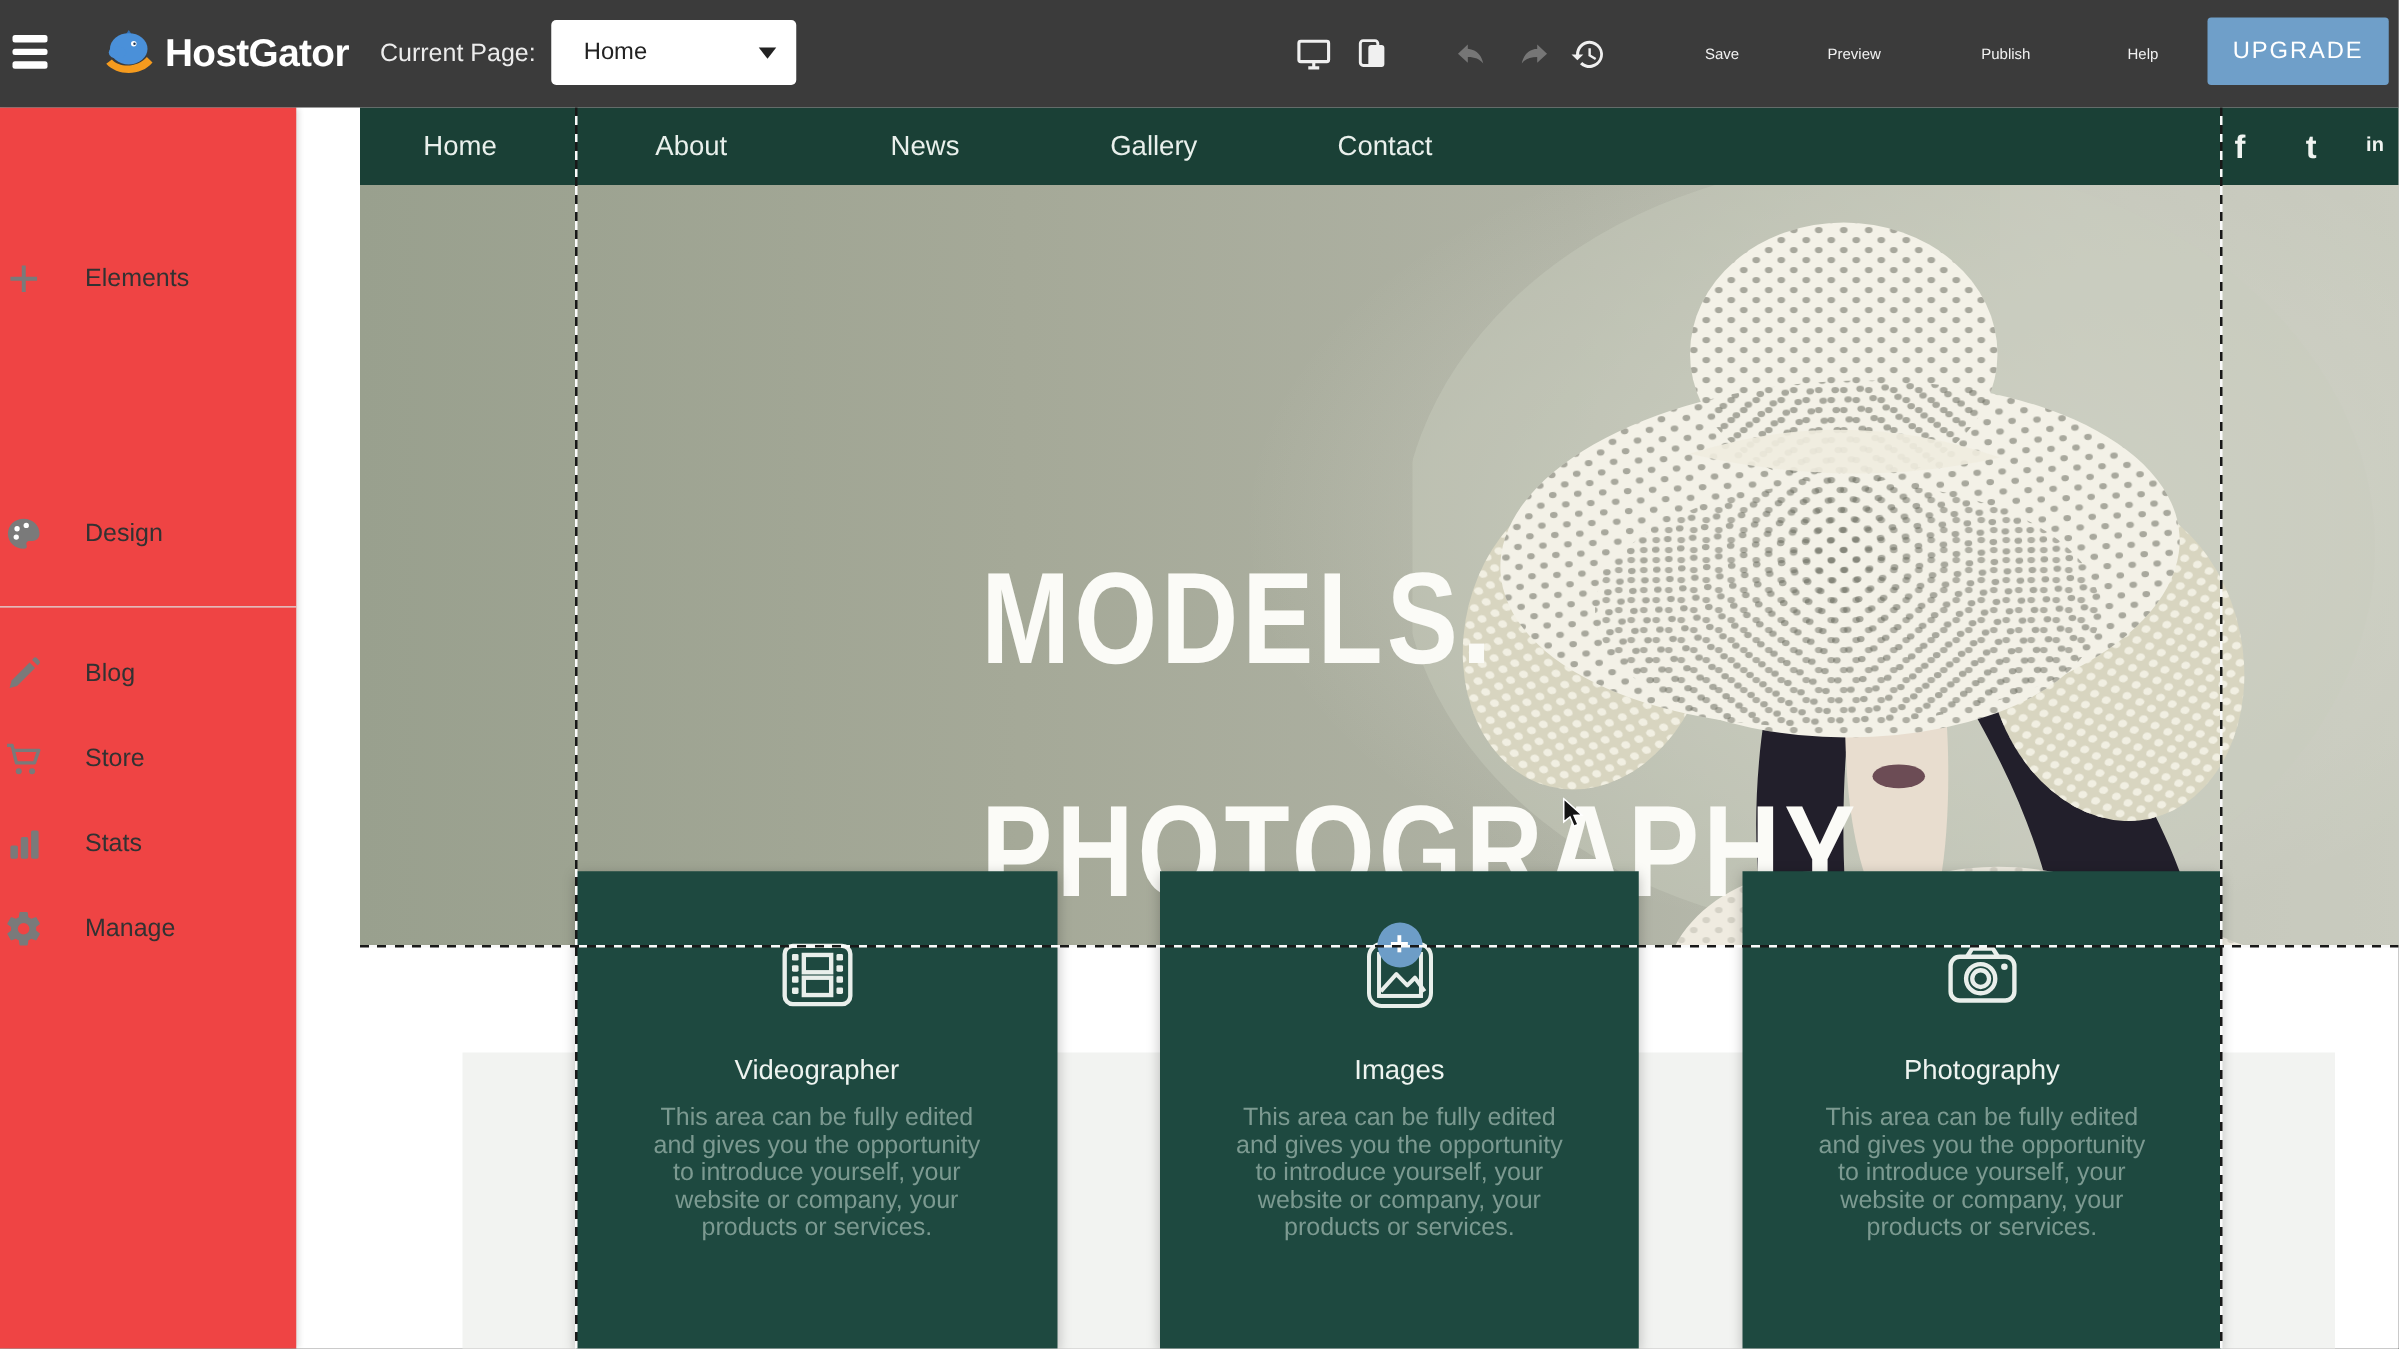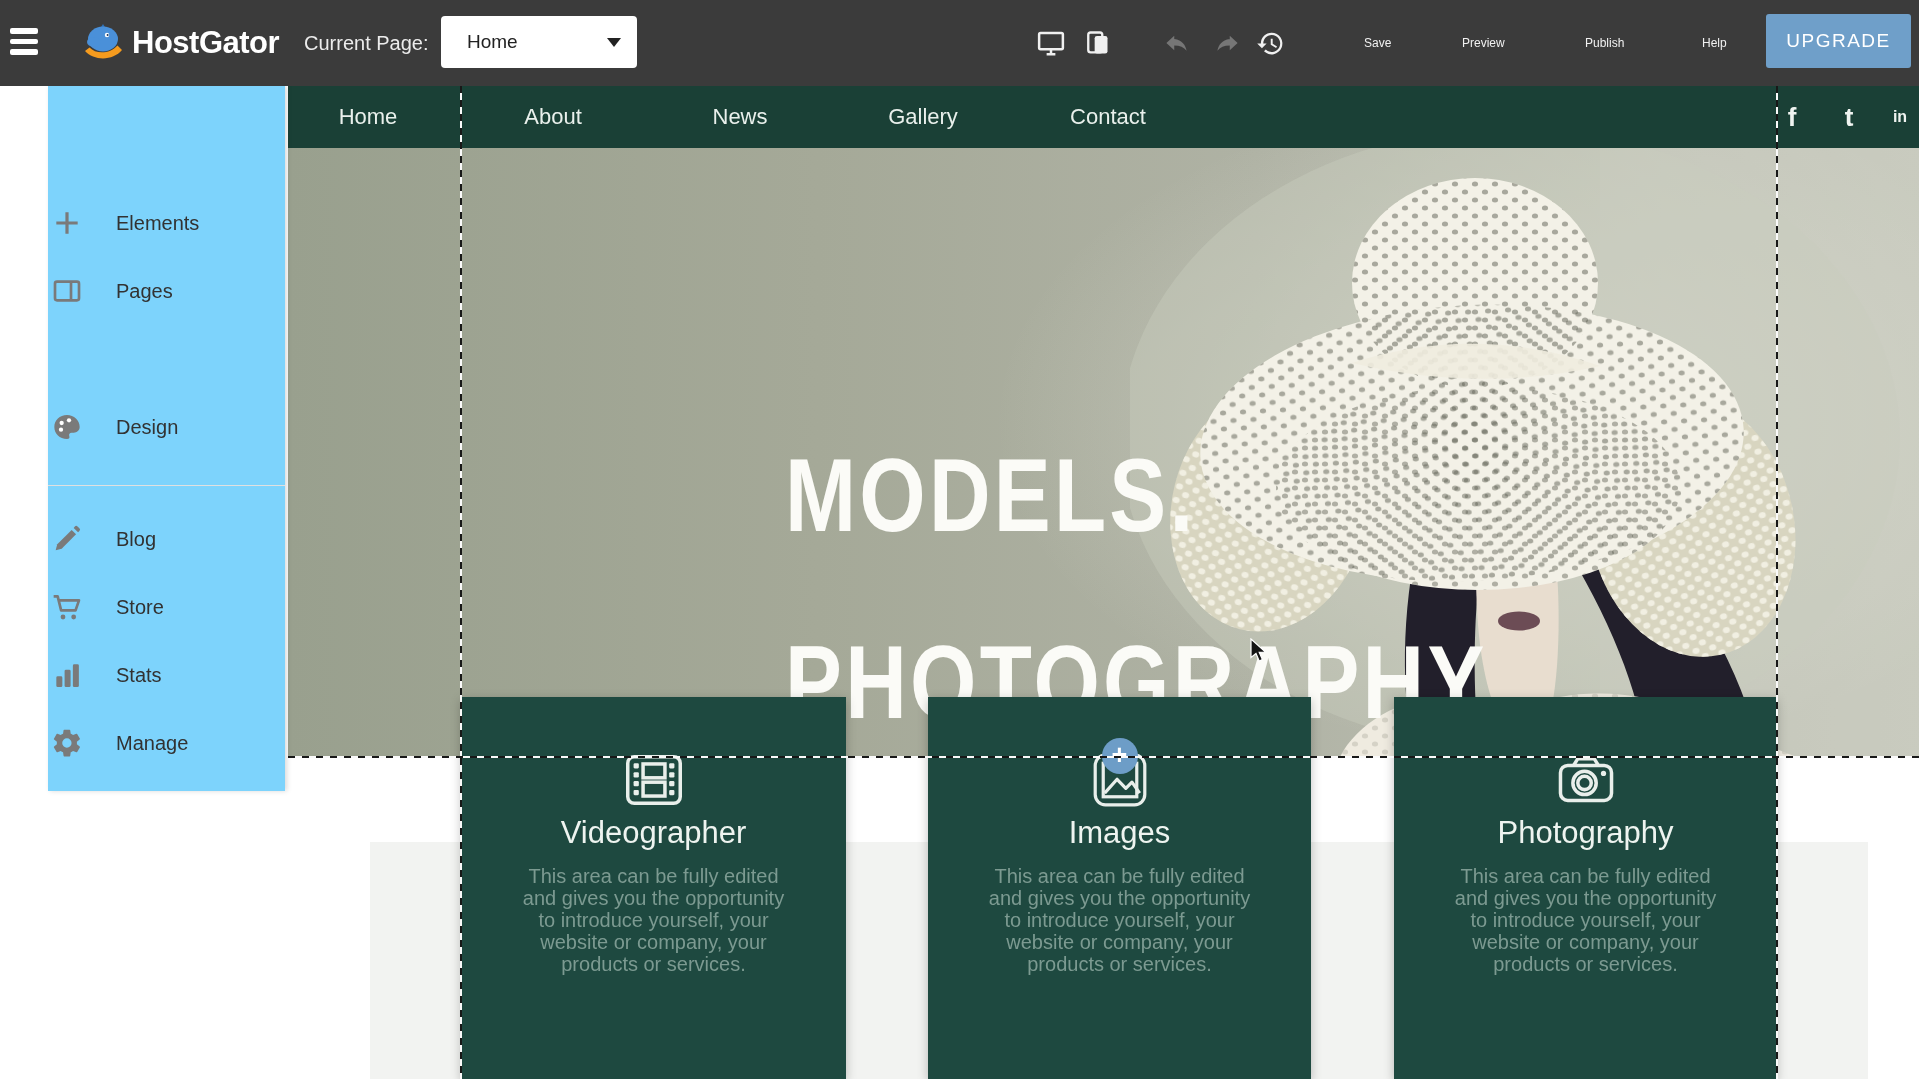--- a/index.html
+++ b/index.html
@@ -18,22 +18,22 @@
                display:flex;align-items:center;cursor:pointer;}
   .page-select .val{margin-left:26px;font-size:19px;color:#222;}
   .page-select .caret{position:absolute;right:16px;top:22px;width:0;height:0;
                border-left:7px solid transparent;border-right:7px solid transparent;border-top:9px solid #222;}
   .tb-icon{position:absolute;top:0;height:86px;display:flex;align-items:center;justify-content:center;cursor:pointer;}
   .tb-text{position:absolute;top:0;line-height:86px;color:#f1f1f1;font-size:12px;cursor:pointer;margin-left:32px;}
   .upgrade{position:absolute;left:1766px;top:14px;width:145px;height:54px;background:#6f9fc9;border-radius:3px;
            color:#fff;font-size:19px;letter-spacing:1.5px;display:flex;align-items:center;justify-content:center;cursor:pointer;}
 
   
-  .sidebar{position:absolute;left:0;top:86px;width:237px;height:705px;background:#7dd3fc;z-index:20;
-           box-shadow:2px 0 5px rgba(0,0,0,0.15);margin-left:48px;}
+  .sidebar{position:absolute;left:0;top:86px;width:237px;height:993px;background:#ef4444;z-index:20;
+           box-shadow:2px 0 5px rgba(0,0,0,0.15);}
   .side-item{position:absolute;left:0;width:237px;height:48px;cursor:pointer;}
   .side-item .sicon{position:absolute;left:3px;top:8px;width:32px;height:32px;}
   .side-item .slabel{position:absolute;left:68px;top:0;line-height:48px;font-size:20px;color:#323232;}
   .side-divider{position:absolute;left:0;top:399px;width:237px;height:1px;background:#e0e0e0;}
 
   
   .canvas{position:absolute;left:237px;top:86px;width:1682px;height:993px;background:#fff;}
   .site-nav{position:absolute;left:288px;top:86px;width:1631px;height:62px;background:#1a4036;z-index:4;}
   .nav-item{position:absolute;top:0;line-height:62px;color:#e9f0ec;font-size:22px;transform:translateX(-50%);cursor:pointer;}
   .social{position:absolute;top:0;line-height:62px;color:#f0f4f1;font-weight:bold;transform:translateX(-50%);cursor:pointer;}
@@ -42,21 +42,21 @@
   .hero-shine{position:absolute;left:700px;top:0;width:931px;height:609px;
         background:radial-gradient(ellipse at 60% 45%, rgba(235,235,225,0.5) 0%, rgba(235,235,225,0) 70%);}
   .headline{position:absolute;left:497px;color:#fbfbf7;font-weight:bold;font-size:104px;letter-spacing:4px;
         transform:scaleX(0.82);transform-origin:0 0;white-space:nowrap;z-index:3;cursor:text;}
   .gray-band{position:absolute;left:370px;top:842px;width:1498px;height:237px;background:#f2f3f1;z-index:2;}
 
   
   .card{position:absolute;top:697px;height:382px;background:#1e4940;z-index:5;cursor:pointer;
         box-shadow:0 3px 10px rgba(0,0,0,0.25);}
   .card .cicon{position:relative;margin:48px auto 0;width:70px;height:70px;}
-  .card .ctitle{text-align:center;color:#eef4f0;font-size:31px;cursor:text;}
+  .card .ctitle{margin-top:28px;text-align:center;color:#eef4f0;font-size:22px;cursor:text;}
   .card .cbody{margin:14px auto 0;width:276px;text-align:center;color:#7c9a91;font-size:20px;line-height:22px;cursor:text;}
   .badge{position:absolute;left:50%;top:-7px;margin-left:-18px;width:36px;height:36px;border-radius:50%;
          background:#6d9dc7;color:#fff;font-size:27px;font-weight:bold;line-height:34px;text-align:center;cursor:pointer;}
 
   
   .dash-v{position:absolute;width:2px;z-index:8;
           background:repeating-linear-gradient(180deg,#181818 0 7px,#fafafa 7px 14px);}
   .dash-h{position:absolute;height:2px;z-index:8;
           background:repeating-linear-gradient(90deg,#181818 0 7px,#fafafa 7px 14px);}
   .cursor{position:absolute;left:1250px;top:638px;z-index:40;}
@@ -66,28 +66,20 @@
 
 <div class="stage">
 
   <aside class="sidebar">
     <div class="side-item" style="top:113px">
       <span class="sicon">
         <svg width="32" height="32" viewBox="0 0 24 24">
             <path d="M12 4v16M4 12h16" stroke="#7a7a7a" stroke-width="2.4" fill="none"></path>
           </svg></span>
       <span class="slabel">Elements</span>
-    </div>
-    <div class="side-item" style="top:181px">
-      <span class="sicon">
-        <svg width="32" height="32" viewBox="0 0 24 24">
-            <rect x="3" y="5" width="18" height="14" rx="1.5" stroke="#7a7a7a" stroke-width="2" fill="none"></rect>
-            <line x1="15" y1="5" x2="15" y2="19" stroke="#7a7a7a" stroke-width="2"></line>
-          </svg></span>
-      <span class="slabel">Pages</span>
     </div>
     <div class="side-item" style="top:317px">
       <span class="sicon">
         <svg width="32" height="32" viewBox="0 0 24 24">
             <path d="M12 3C6.5 3 2.5 7 2.5 12S6.5 21 12 21c1.6 0 2.2-1.1 1.7-2.3-.5-1.3.3-2.4 1.8-2.4h1.6c2.3 0 4.4-1.8 4.4-4.3C21.5 6.9 17.2 3 12 3z" fill="#7a7a7a"></path>
             <circle cx="8" cy="9" r="1.6" fill="#fff"></circle>
             <circle cx="13.5" cy="7" r="1.6" fill="#fff"></circle>
             <circle cx="7.5" cy="14" r="1.6" fill="#fff"></circle>
           </svg></span>
       <span class="slabel">Design</span>

